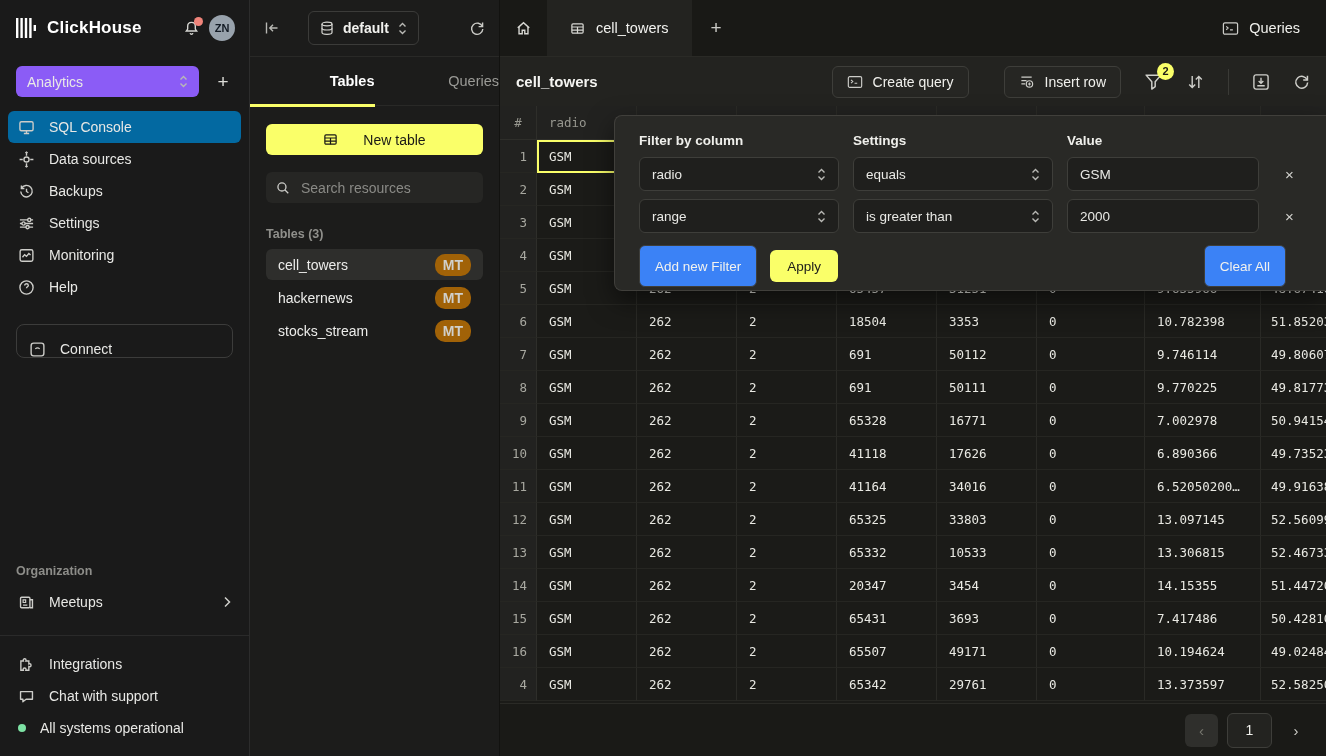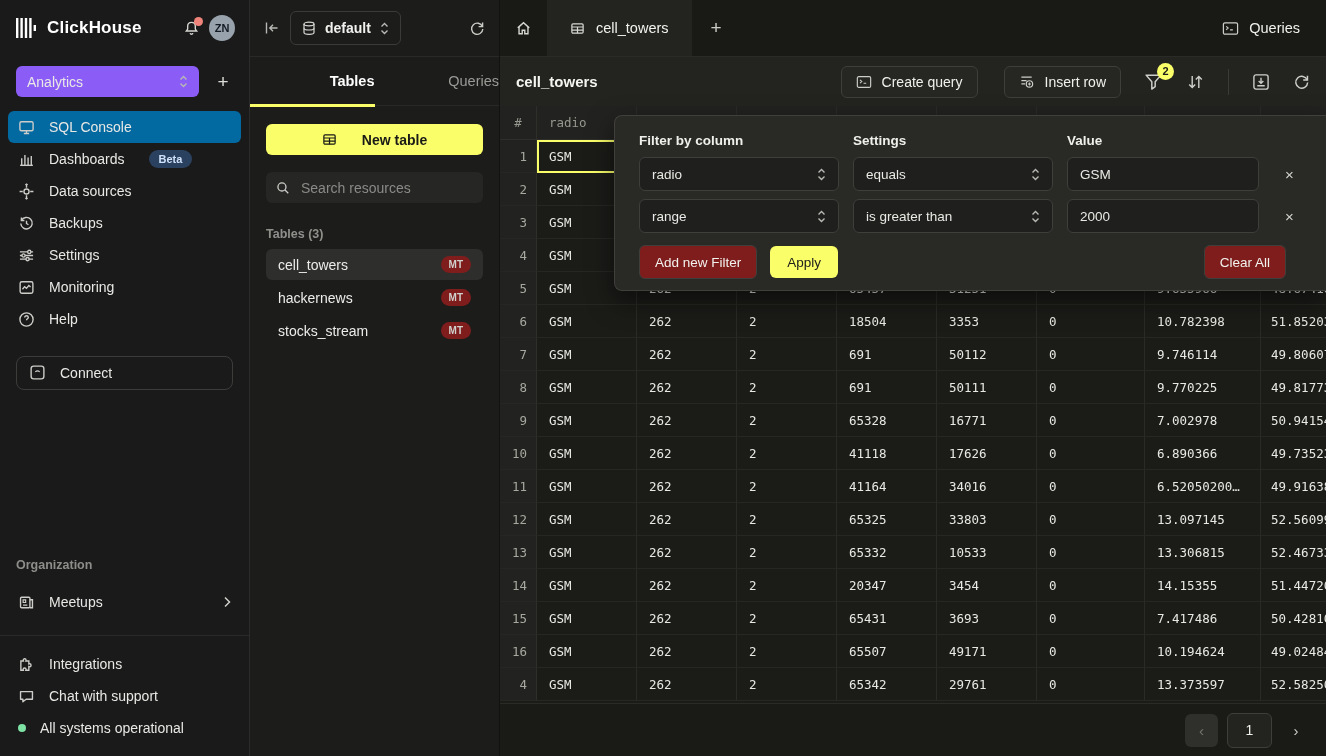--- a/index.html
+++ b/index.html
@@ -21,56 +21,56 @@
   .ws-select{flex:1;height:31px;background:#8b5cf6;border-radius:6px;display:flex;align-items:center;
              justify-content:space-between;padding:0 11px;font-size:14px;color:#e9e9e6;cursor:pointer}
   .plusbtn{font-size:19px;color:#dcdcd8;width:20px;text-align:center;cursor:pointer}
   .nav{padding:10px 8px 0 8px;display:flex;flex-direction:column}
   .nav-item{display:flex;align-items:center;height:32px;padding:0 10px;border-radius:6px;gap:14px;
             font-size:14px;color:#e8e8e5;cursor:pointer;flex:none}
   .nav-item.active{background:#0369a1}
   .beta{background:var(--beta-badge-bg);color:var(--beta-badge-text);font-size:11px;font-weight:600;
         padding:3px 10px;border-radius:11px;margin-left:10px}
   .connect{margin:21px 16px 0 16px;height:34px;border:1px solid #3c3c3b;border-radius:8px;background:none;
-           display:flex;align-items:flex-end;gap:14px;padding:8px 12px;font-size:14px;color:#e9e9e6;cursor:pointer;
+           display:flex;align-items:flex-start;gap:14px;padding:16px 12px;font-size:14px;color:#e9e9e6;cursor:pointer;
            font-family:inherit}
   .sb-spacer{flex:1}
-  .org-label{padding:0 16px;font-size:12.5px;font-weight:700;color:#8d8d89;margin-bottom:14px}
+  .org-label{padding:0 16px;font-size:12.5px;font-weight:700;color:#8d8d89;margin-bottom:8px}
   .meetups-wrap{padding:0 8px}
   .chev-r{margin-left:auto;color:#cfcfcb}
   .sb-divider{border:0;border-top:1px solid #2a2a2a;margin:17px 0 0 0;width:100%}
   .sb-footer{padding:12px 8px 12px 8px;display:flex;flex-direction:column}
   .statusdot{width:8px;height:8px;border-radius:50%;background:var(--status-green)}
 
   
   .explorer{position:absolute;left:250px;top:0;width:250px;height:756px;background:#1c1c1b;
             border-right:1px solid #121210;box-sizing:border-box;display:flex;flex-direction:column}
-  .ex-head{height:57px;display:flex;align-items:center;padding:0 14px;gap:2px;flex:none;
+  .ex-head{height:57px;display:flex;align-items:center;padding:0 14px;gap:20px;flex:none;
            border-bottom:1px solid #292927;box-sizing:border-box}
   .db-select{height:32px;border:1px solid #3b3b39;border-radius:6px;display:flex;align-items:center;gap:9px;
              padding:0 11px;font-size:14px;font-weight:600;color:#f1f1ee;cursor:pointer;margin-left:8px}
   .ex-refresh{margin-left:auto;color:#c9c9c5;cursor:pointer}
   .ex-tabs{display:flex;height:48px;border-bottom:1px solid #292927;flex:none}
   .ex-tab{flex:1;display:flex;align-items:center;justify-content:flex-end;font-size:14.5px;color:#9a9a96;
           position:relative;cursor:pointer}
   .ex-tab.active{color:#fff;font-weight:600}
   .ex-tab.active::after{content:"";position:absolute;left:0;right:0;bottom:-2px;height:3px;background:var(--accent)}
   .ex-body{padding:18px 16px 0 16px}
   .new-table{width:100%;height:31px;background:var(--accent);border:none;border-radius:6px;display:flex;
-             align-items:center;justify-content:center;gap:25px;font-size:14px;font-weight:700;color:#191916;
+             align-items:center;justify-content:center;gap:25px;font-size:14px;font-weight:400;color:#191916;
              cursor:pointer;font-family:inherit}
   .searchbox{margin-top:17px;height:31px;background:#262624;border-radius:6px;display:flex;align-items:center;
              gap:9px;padding:0 10px;color:#8e8e8a}
   .searchbox input{flex:1;background:none;border:none;outline:none;color:#d8d8d4;font-size:14px;font-family:inherit}
   .searchbox input::placeholder{color:#8a8a86}
   .tables-label{margin:24px 0 8px 0;font-size:12.5px;font-weight:700;color:#8f8f8b}
   .tbl-item{height:31px;display:flex;align-items:center;padding:0 12px;border-radius:6px;font-size:14px;
             color:#ececea;margin-bottom:2px;cursor:pointer}
   .tbl-item.active{background:#2e2e2c}
-  .mt{margin-left:auto;background:#7f1d1d;color:#d0d0cc;font-size:10px;font-weight:600;padding:3px 8px;
+  .mt{margin-left:auto;background:#a16207;color:#d0d0cc;font-size:14px;font-weight:600;padding:3px 8px;
       border-radius:10px}
 
   
   .main{position:absolute;left:500px;top:0;width:826px;height:756px;background:#1b1b18}
   .tabstrip{height:57px;background:#191916;display:flex;align-items:stretch;
             border-bottom:1px solid #2a2a26;box-sizing:border-box}
   .home-btn{width:47px;display:flex;align-items:center;justify-content:center;color:#d8d8d3;cursor:pointer}
   .mtab{display:flex;align-items:center;gap:11px;padding:0 23px;background:#232320;color:#f2f2ef;
         font-size:14.5px;cursor:pointer}
   .newtab{width:49px;display:flex;align-items:center;justify-content:center;color:#cacac6;font-size:19px;cursor:pointer}
@@ -110,21 +110,21 @@
   .f-grid{display:grid;grid-template-columns:200px 200px 192px auto;column-gap:14px;row-gap:8px;align-items:center}
   .f-label{font-size:13.5px;font-weight:700;color:#efefeb;margin-bottom:1px}
   .f-select{height:34px;background:#1f1f1d;border:1px solid #3e3e3a;border-radius:6px;display:flex;
             align-items:center;justify-content:space-between;padding:0 12px;font-size:13.5px;color:#e9e9e5;
             box-sizing:border-box;cursor:pointer}
   .f-input{height:34px;background:#1f1f1d;border:1px solid #3e3e3a;border-radius:6px;padding:0 12px;
            font-size:13.5px;color:#e9e9e5;font-family:inherit;box-sizing:border-box;width:192px;outline:none}
   .f-x{background:none;border:none;color:#d3d3cf;font-size:15px;justify-self:center;padding:0 10px;
        cursor:pointer;font-family:inherit}
   .f-actions{display:flex;align-items:center;margin-top:12px;gap:13px;padding-right:20px}
-  .btn-dark{height:34px;background:#7f1d1d;border:1px solid #3e3e3a;border-radius:6px;color:#f2f2ee;
+  .btn-dark{height:42px;background:#3b82f6;border:1px solid #3e3e3a;border-radius:6px;color:#f2f2ee;
             font-size:13.5px;padding:0 15px;cursor:pointer;font-family:inherit}
   .btn-yellow{height:32px;background:var(--accent);border:none;border-radius:6px;color:#20201b;
               font-size:13.5px;font-weight:500;padding:0 17px;cursor:pointer;font-family:inherit}
   .clear{margin-left:auto}
 
   
   .mfooter{position:absolute;left:0;right:0;bottom:0;height:53px;background:#1a1a17;border-top:1px solid #2a2a26;
            display:flex;align-items:center;justify-content:flex-end;gap:9px;padding:0 15px;box-sizing:border-box}
   .pg-prev{width:33px;height:33px;background:#2f2f2c;border-radius:6px;display:flex;align-items:center;
            justify-content:center;color:#77776f;font-size:15px;cursor:pointer}
@@ -180,30 +180,20 @@
               <rect x="1.8" y="2.6" width="12.4" height="8.4" rx="1.4"></rect>
               <path d="M8 11v2.2M5.5 13.6h5"></path>
               <path d="M4.8 6h.01M7.2 6h.01" stroke-width="1.8"></path>
             </svg>
         </span>
         <span>SQL Console</span>
       </div>
       <div class="nav-item">
         <span class="ic">
           <svg width="17" height="17" viewBox="0 0 16 16" fill="none" stroke="currentColor" stroke-width="1.3">
-              <path d="M2 13.5h12"></path>
-              <path d="M3.5 13.2V6.8M6.5 13.2V3.8M9.5 13.2V6M12.5 13.2V4.8"></path>
-            </svg>
-        </span>
-        <span>Dashboards</span>
-        <span class="beta">Beta</span>
-      </div>
-      <div class="nav-item">
-        <span class="ic">
-          <svg width="17" height="17" viewBox="0 0 16 16" fill="none" stroke="currentColor" stroke-width="1.3">
               <circle cx="8" cy="8" r="2.4"></circle>
               <path d="M8 1.5v3M8 11.5v3M1.5 8h3M11.5 8h3"></path>
               <path d="M6.9 1.8 8 .9l1.1.9M6.9 14.2l1.1.9 1.1-.9" stroke-width="1.1"></path>
             </svg>
         </span>
         <span>Data sources</span>
       </div>
       <div class="nav-item">
         <span class="ic">
           <svg width="17" height="17" viewBox="0 0 16 16" fill="none" stroke="currentColor" stroke-width="1.3">
@@ -409,21 +399,21 @@
               <path d="M4.5 5.2 6.5 7l-2 1.8M8.5 9h3" stroke-width="1.2"></path>
             </svg>
         </span>
         <span>Queries</span>
       </div>
     </div>
 
     <div class="toolbar">
       <span class="ttitle">cell_towers</span>
       <div class="tb-right">
-        <button class="btn-outline" style="margin-right:3px">
+        <button class="btn-outline" style="margin-right:12px">
           <span class="ic">
             <svg width="16" height="14" viewBox="0 0 18 15" fill="none" stroke="currentColor" stroke-width="1.3">
                 <rect x="1.5" y="1.5" width="15" height="12" rx="1.6"></rect>
                 <path d="M4.5 5.2 6.5 7l-2 1.8M8.5 9h3" stroke-width="1.2"></path>
               </svg>
           </span>
           <span>Create query</span>
         </button>
         <button class="btn-outline">
           <span class="ic">

